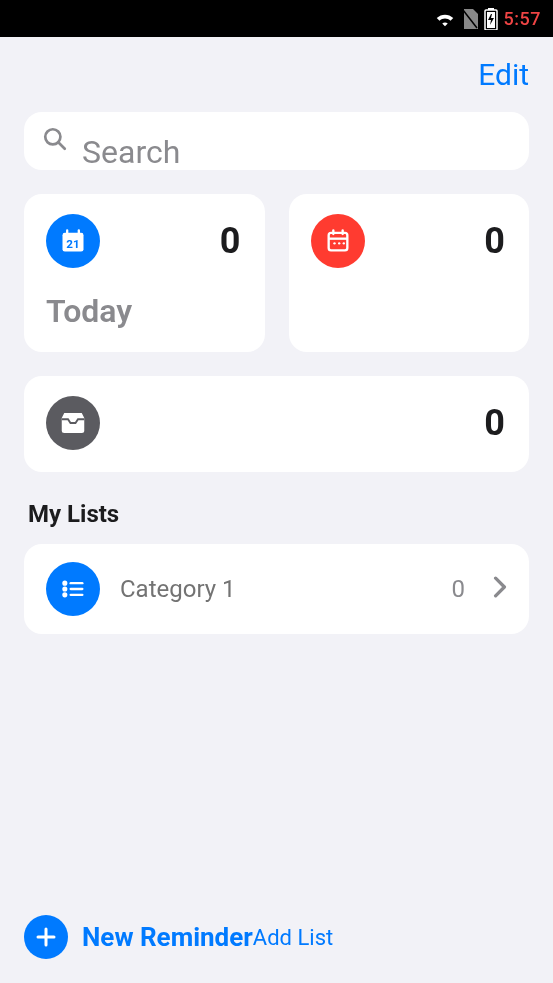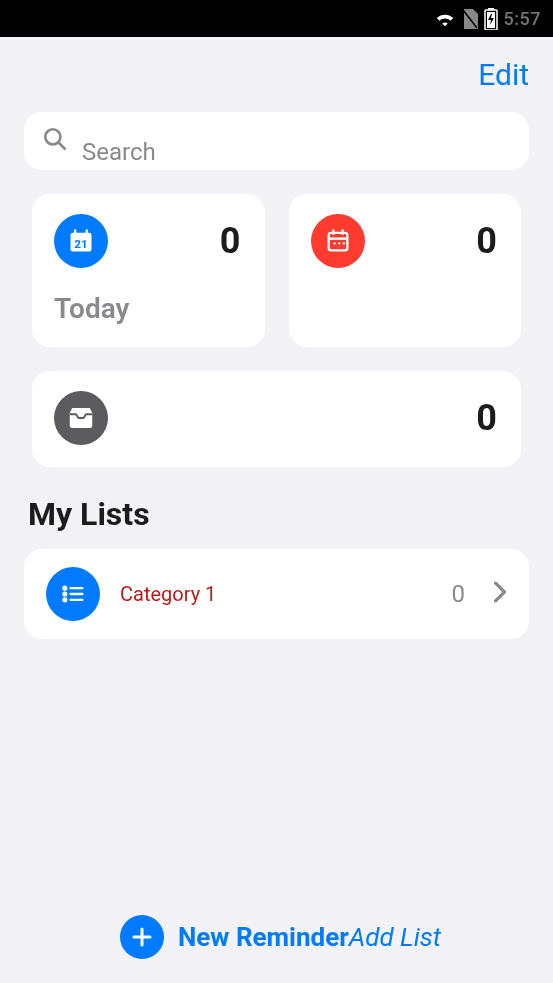--- a/index.html
+++ b/index.html
@@ -17,21 +17,21 @@
     }
     
     .status-bar {
       height: 37px;
       background: #000;
       display: flex;
       align-items: center;
       justify-content: flex-end;
       padding: 0 12px;
       gap: 6px;
-      color: #737373;
+      color: #ef4444;
       font-size: 18px;
       font-weight: 500;
     }
     .status-bar .wifi svg,
     .status-bar .sim svg,
     .status-bar .batt svg {
       display: block;
     }
     .status-bar .time {
       font-variant-numeric: tabular-nums;
@@ -60,32 +60,32 @@
       border-radius: 18px;
       height: 58px;
       display: flex;
       align-items: center;
       padding: 0 18px;
       gap: 14px;
     }
     .search input {
       border: none;
       outline: none;
-      font-size: 24px;
+      font-size: 32px;
       color: #000000;
       background: transparent;
       flex: 1;
       margin-top: 21px;
     }
     .search input::placeholder {
       color: #8a8a8e;
     }
     
     .cards {
-      padding: 0 32px;
+      padding: 0 24px;
       display: grid;
       grid-template-columns: 1fr 1fr;
       gap: 24px;
     }
     .card {
       background: #fff;
       border-radius: 18px;
       padding: 20px 24px 22px 22px;
       cursor: pointer;
     }
@@ -94,78 +94,78 @@
       justify-content: space-between;
       align-items: center;
     }
     .card-count {
       font-size: 36px;
       font-weight: 700;
       color: #1c1c1e;
     }
     .card-label {
       color: #8a8a8e;
-      font-size: 28px;
+      font-size: 32px;
       font-weight: 600;
       margin-top: 24px;
     }
     .card.wide {
       grid-column: 1 / -1;
     }
     .icon-circle {
       width: 54px;
       height: 54px;
       border-radius: 50%;
       display: flex;
       align-items: center;
       justify-content: center;
     }
     .ic-blue { background: #007aff; }
     .ic-red { background: #ff3b30; }
     .ic-gray { background: #5b5b60; }
     
     .section-title {
       padding: 28px 28px 16px;
-      font-size: 32px;
+      font-size: 24px;
       font-weight: 700;
       color: #1c1c1e;
     }
     .lists {
       padding: 0 24px;
     }
     .list-row {
       background: #fff;
       border-radius: 18px;
       height: 90px;
       display: flex;
       align-items: center;
       padding: 0 22px;
       gap: 20px;
       cursor: pointer;
     }
     .list-name {
-      font-size: 20px;
-      color: #b91c1c;
+      font-size: 24px;
+      color: #737373;
       flex: 1;
     }
     .list-count {
       font-size: 24px;
       color: #8a8a8e;
       margin-right: 8px;
     }
     
     .bottom {
       position: absolute;
-      left: 8px;
+      left: 0;
       right: 0;
       bottom: 0;
       padding: 20px 24px 24px;
       display: flex;
       align-items: center;
-      justify-content: center;
+      justify-content: flex-start;
     }
     .new-reminder {
       display: flex;
       align-items: center;
       gap: 14px;
       background: none;
       border: none;
       cursor: pointer;
     }
     .new-reminder-label {
@@ -177,25 +177,24 @@
       width: 44px;
       height: 44px;
       border-radius: 50%;
       background: #007aff;
       display: flex;
       align-items: center;
       justify-content: center;
     }
     .add-list {
       color: #007aff;
-      font-size: 26px;
+      font-size: 22px;
       background: none;
       border: none;
       cursor: pointer;
-      font-style: italic;
     }
   </style>
 </head>
 <body>
 
 <div class="status-bar">
   <span class="wifi">
     <svg width="22" height="18" viewBox="0 0 24 18">
         <path fill="#fff" d="M12 17l-3-3c1.7-1.7 4.3-1.7 6 0l-3 3zm-6-6l-3-3c5-5 13-5 18 0l-3 3c-3.3-3.3-8.7-3.3-12 0z"></path>
       </svg>

